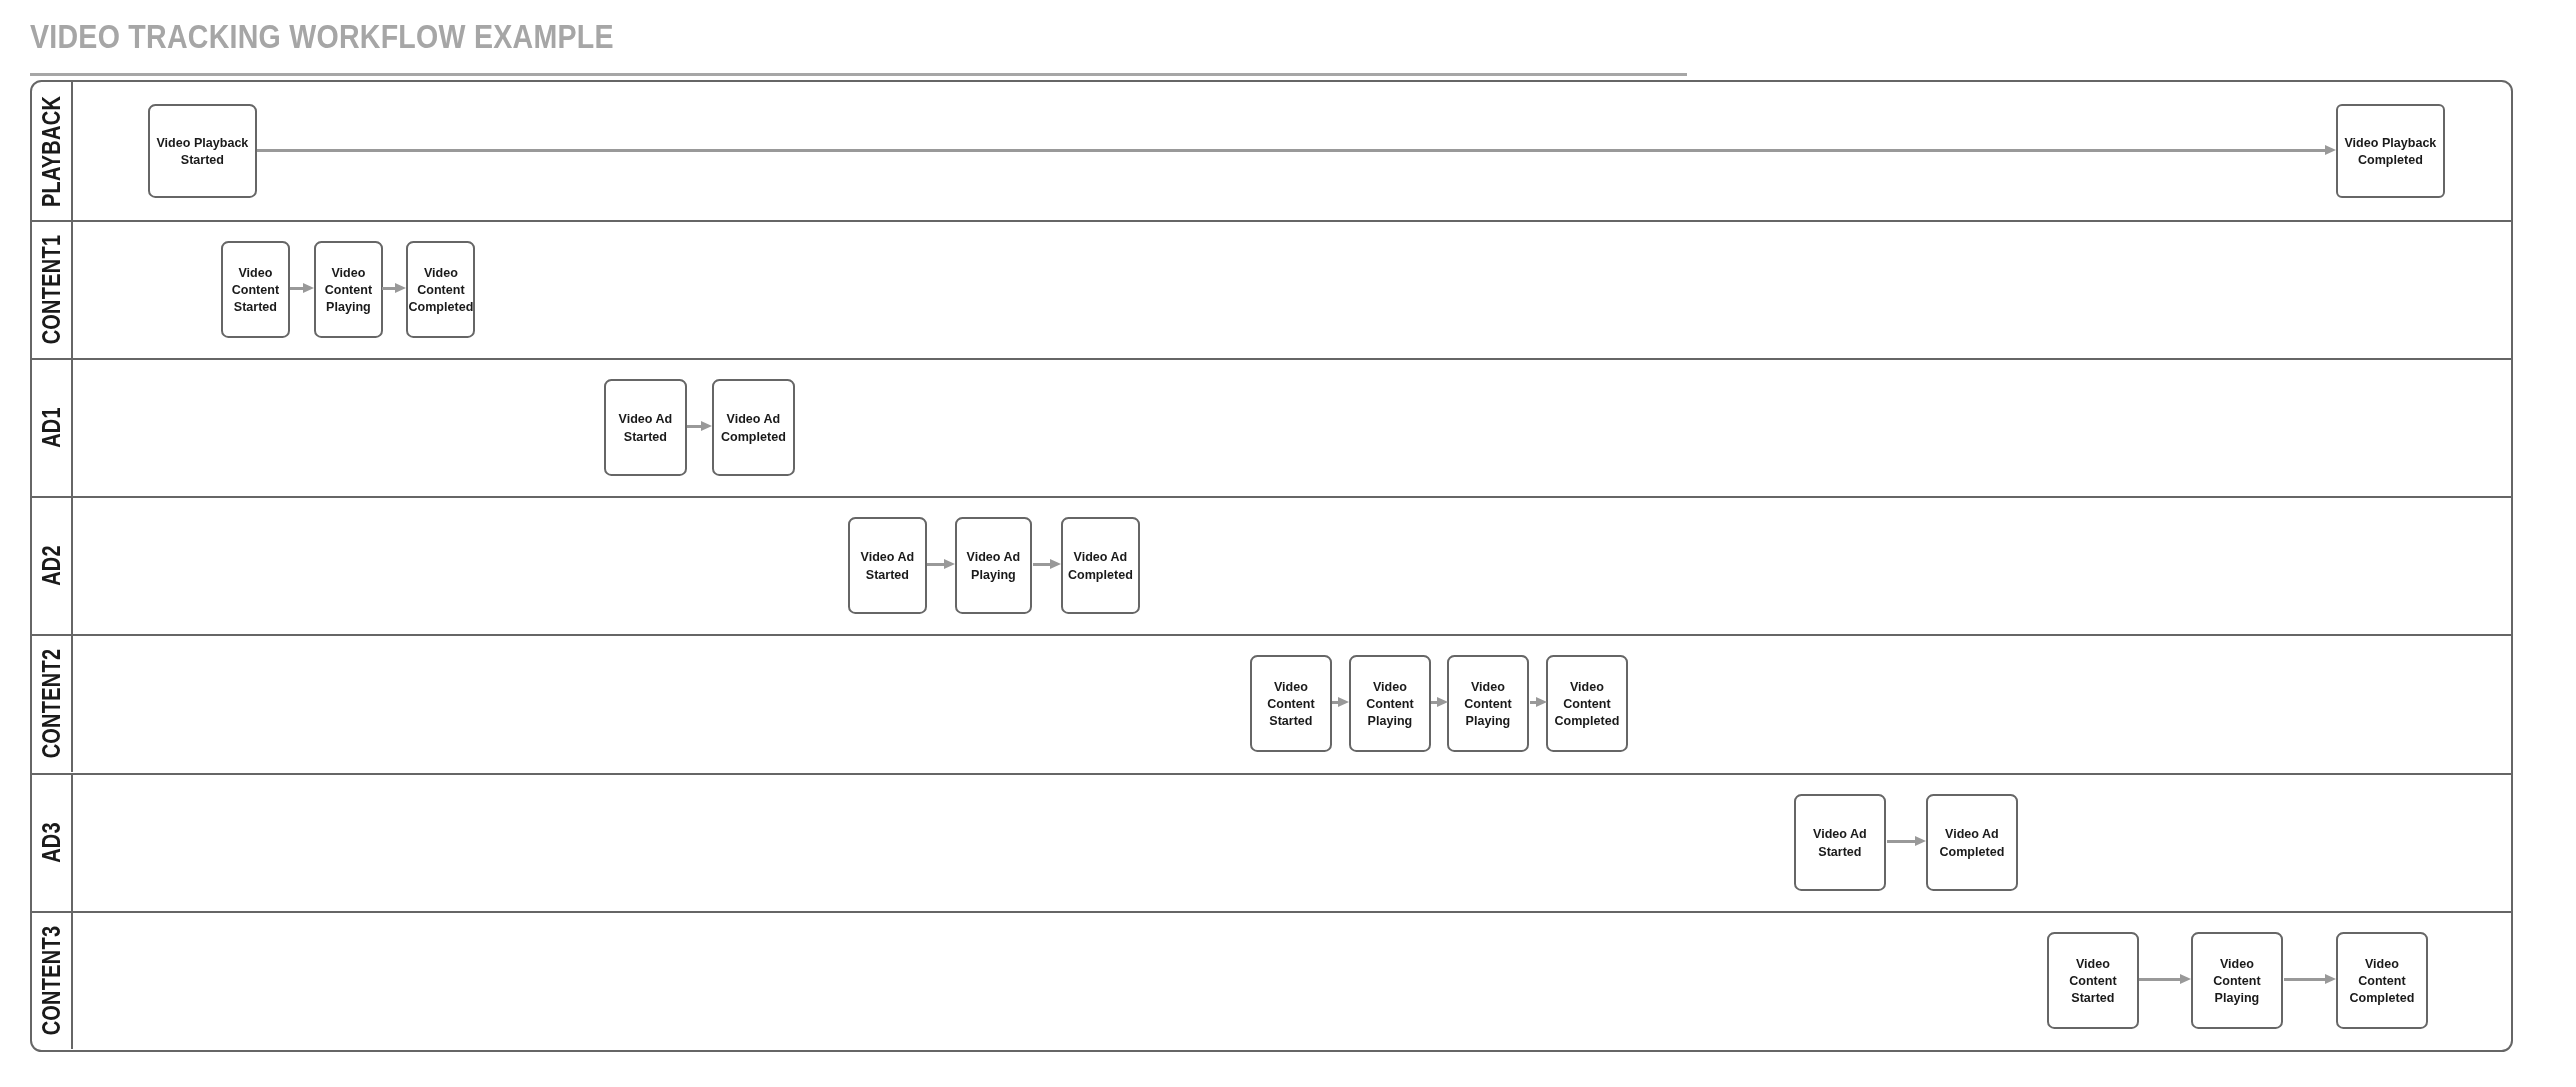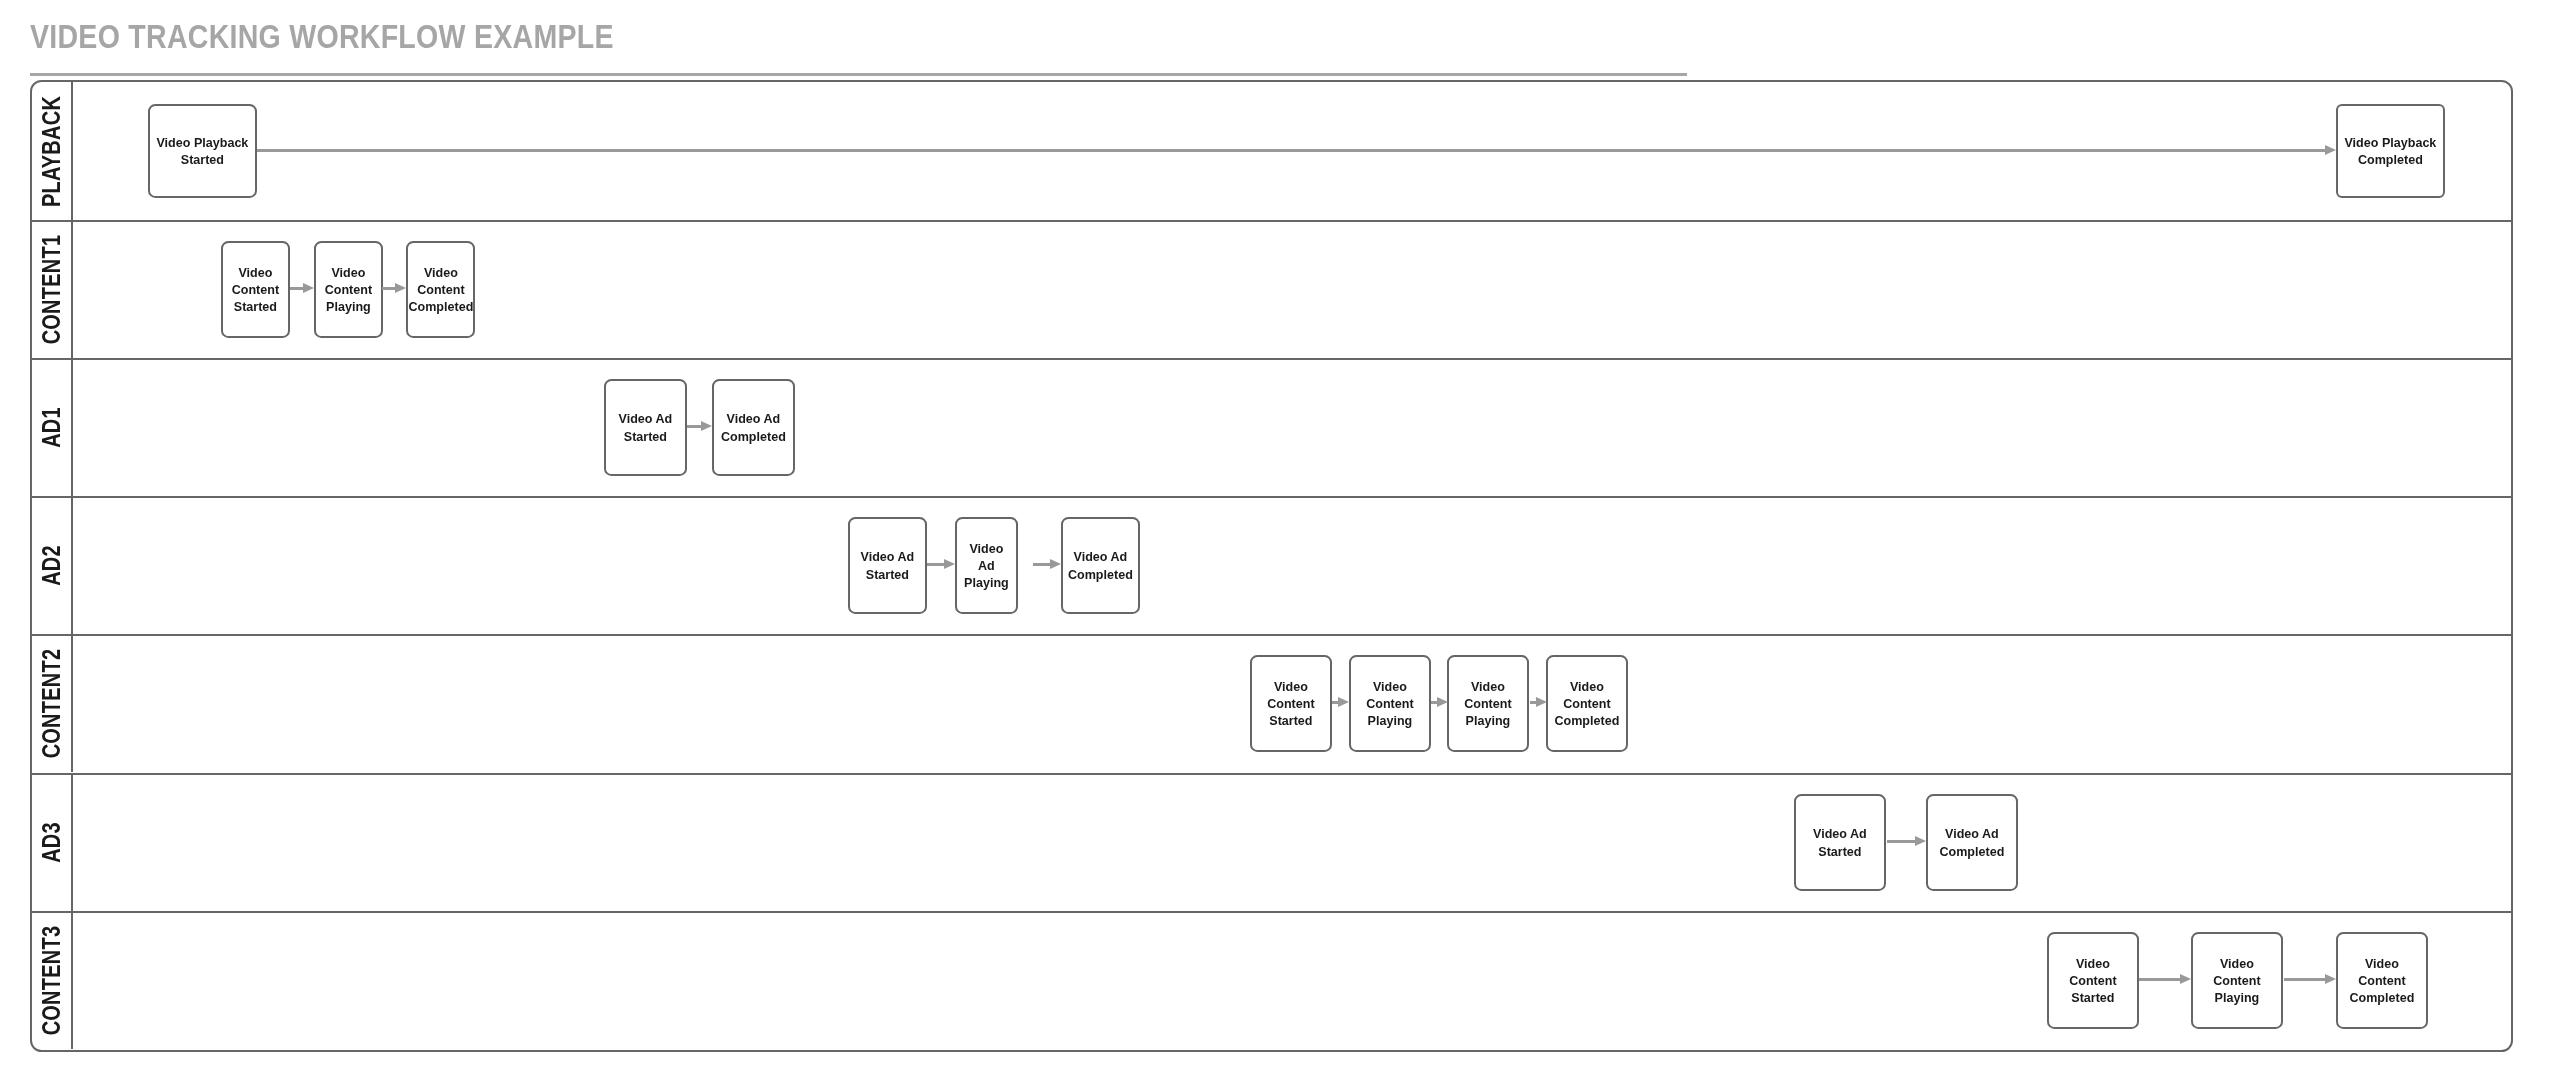--- a/index.html
+++ b/index.html
@@ -183,21 +183,21 @@
       </div>
       <div class="lane" style="top: 414px; height: 138px;">
         <div class="lane-divider"></div>
         <div class="lane-header">
           <span class="lane-header-label">AD2</span>
         </div>
         <div class="lane-body">
           <div class="node" style="left: 775px; top: 21px; width: 79px; height: 97px;">
             <span class="node-label">Video Ad Started</span>
           </div>
-          <div class="node" style="left: 882px; top: 21px; width: 63px; height: 97px; align-items: center;">
+          <div class="node" style="left: 882px; top: 21px; width: 77px; height: 97px; align-items: center;">
             <span class="node-label">Video Ad Playing</span>
           </div>
           <div class="node" style="left: 988px; top: 21px; width: 79px; height: 97px;">
             <span class="node-label">Video Ad Completed</span>
           </div>
           <div class="conn" style="left: 854px; width: 27.5px; top: 63px;">
             <div class="shaft" style="width: 17px;"></div>
             <div class="head"></div>
           </div>
           <div class="conn" style="left: 960px; width: 27.5px; top: 63px;">

